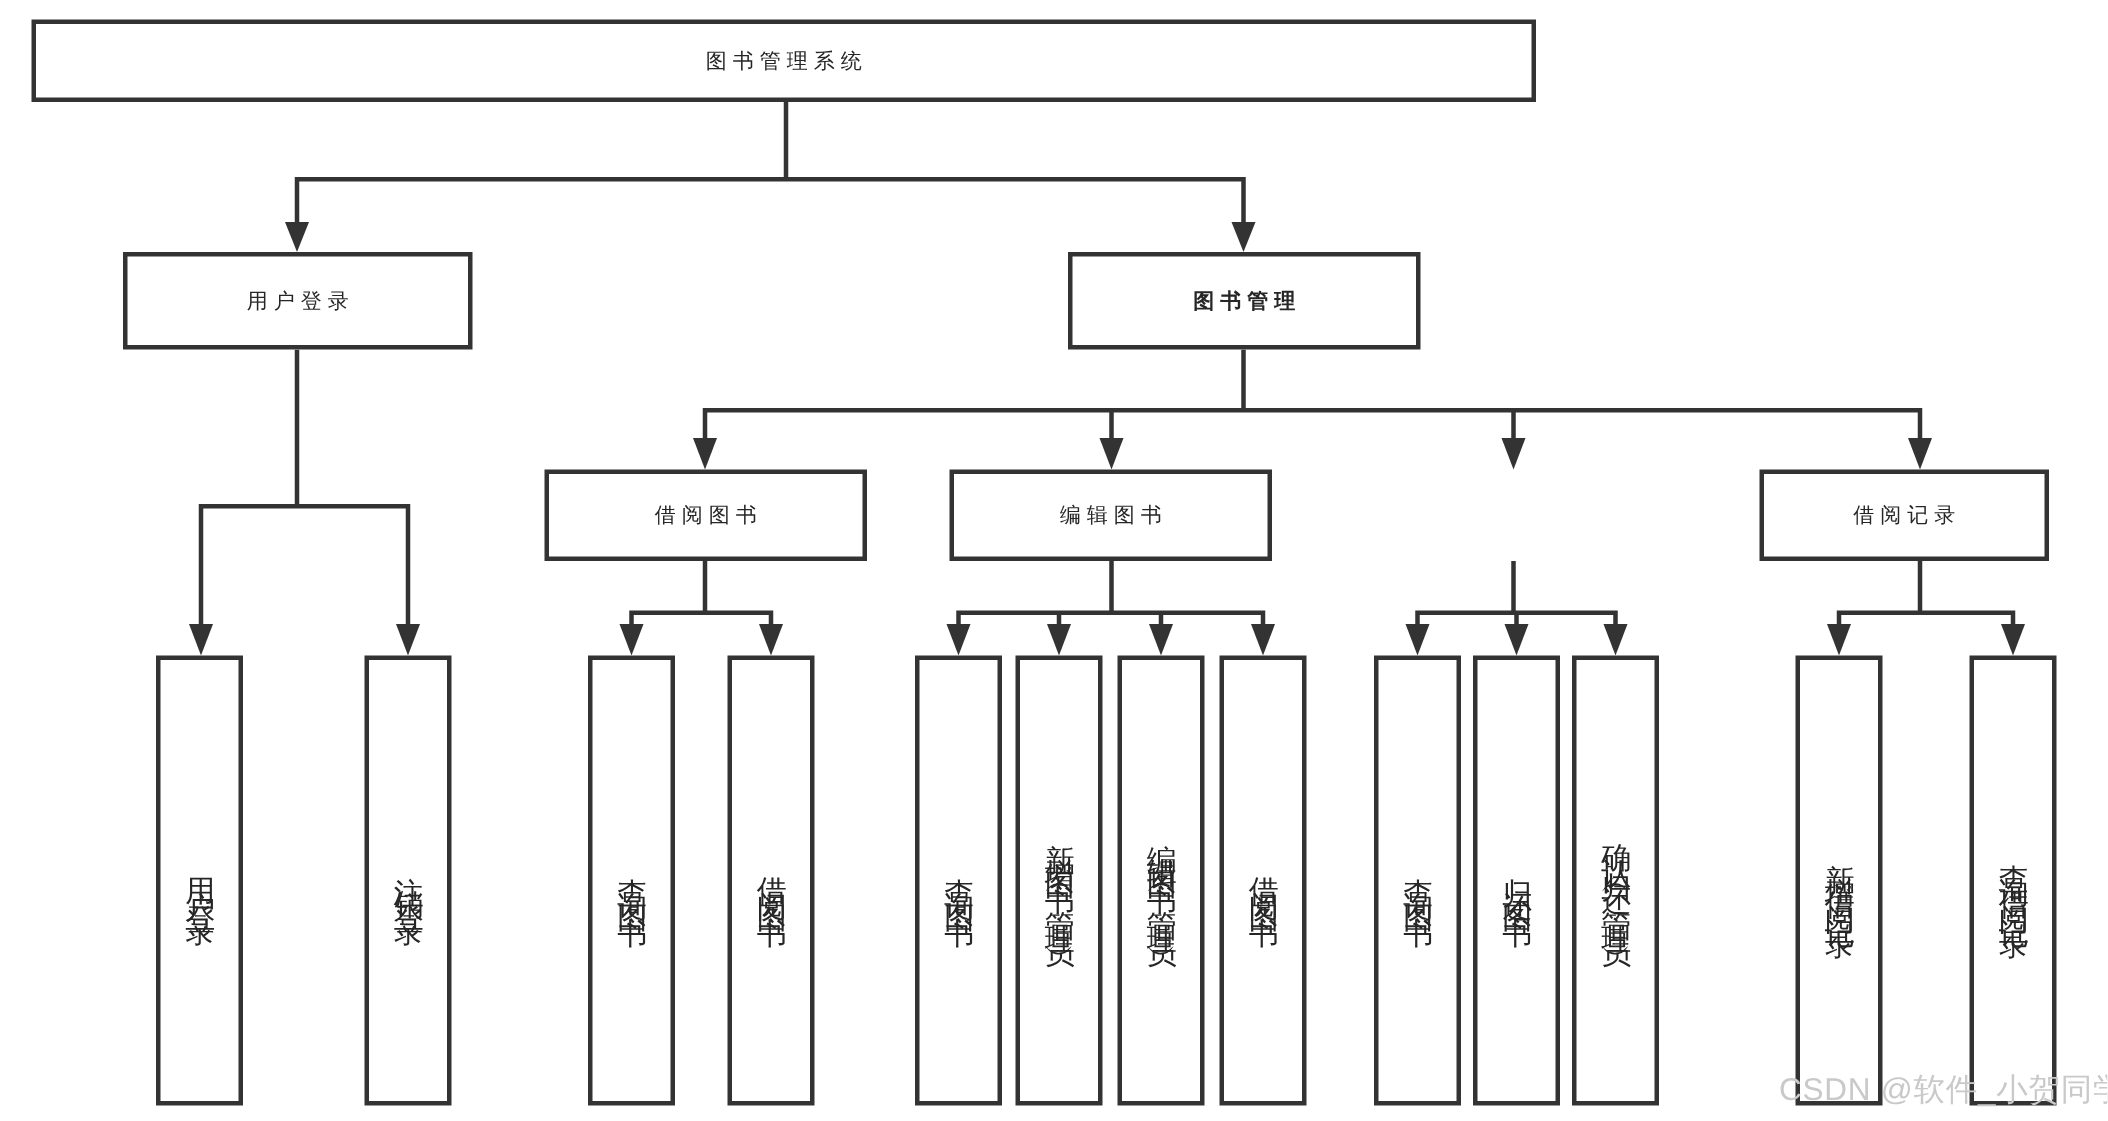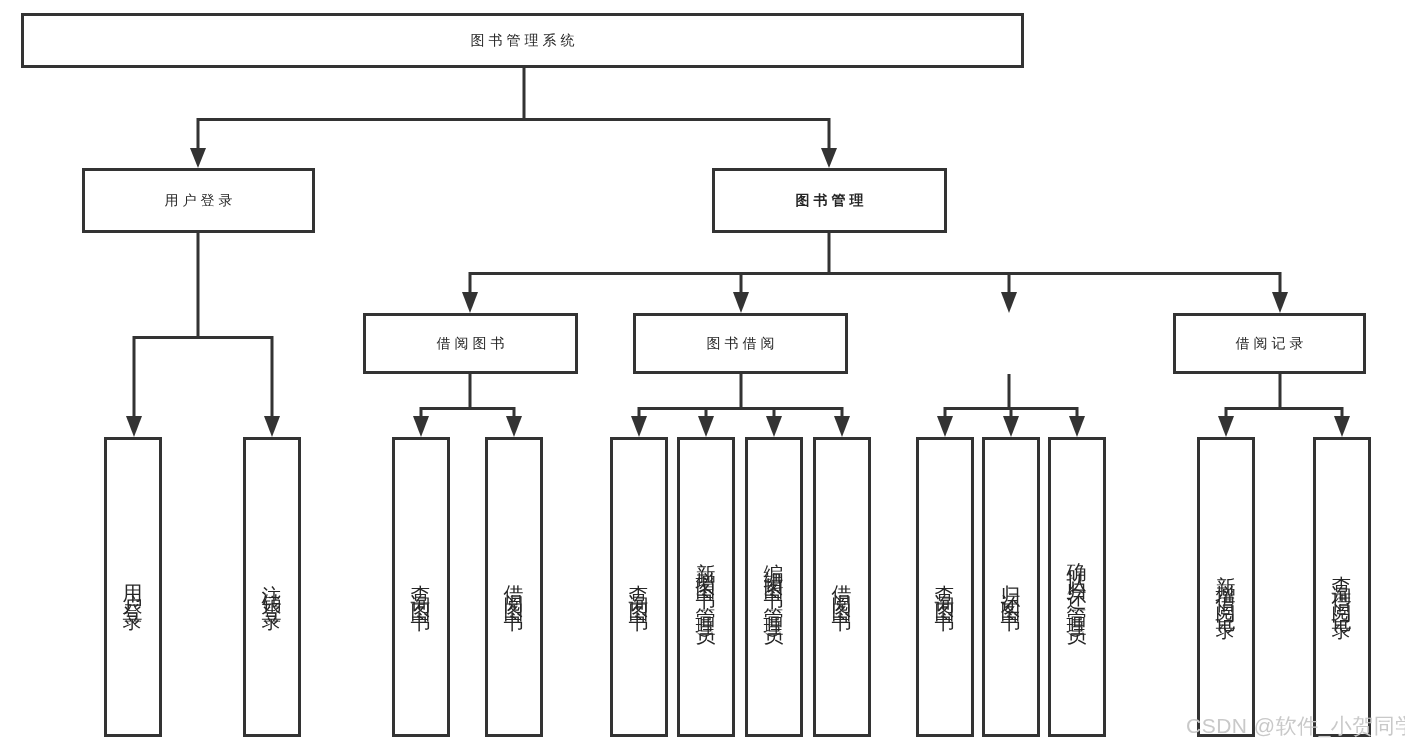--- a/index.html
+++ b/index.html
@@ -69,21 +69,21 @@
     <span>用户登录</span>
   </div>
   <div class="hbox" id="box-book-mgmt">
     <span>图书管理</span>
   </div>
 
   <div class="hbox" id="box-new-book">
     <span>借阅图书</span>
   </div>
   <div class="hbox" id="box-book-borrow">
-    <span>图书借阅</span>
+    <span>编辑图书</span>
   </div>
   <div class="hbox" id="box-borrow-records">
     <span>借阅记录</span>
   </div>
 
   <div class="vbox" style="left:104px">
     <span>用户登录</span>
   </div>
   <div class="vbox" style="left:243px">
     <span>注销登录</span>

